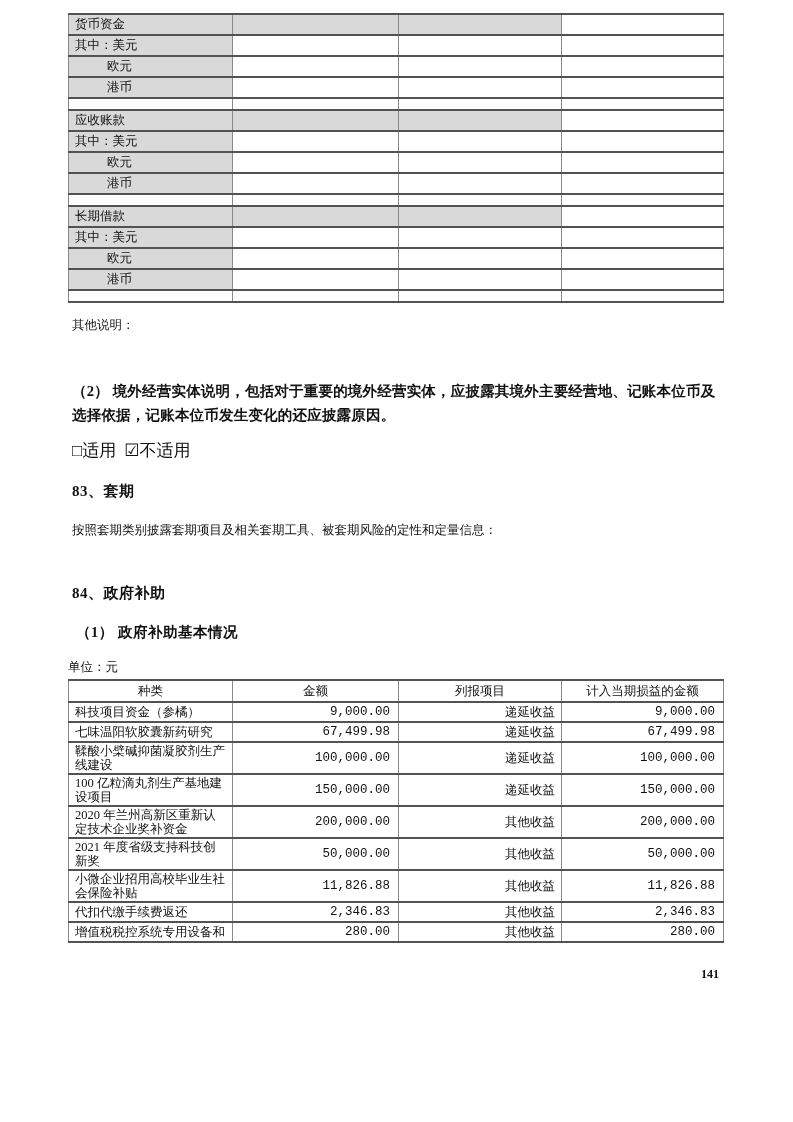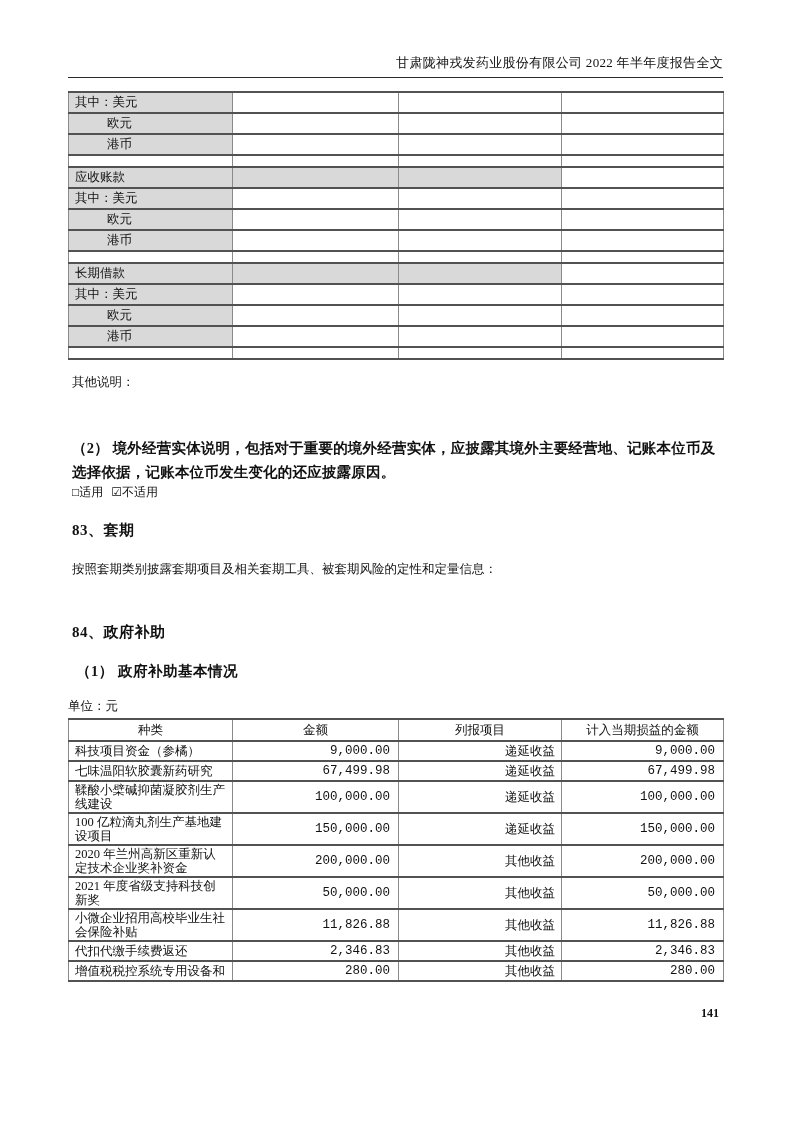--- a/index.html
+++ b/index.html
@@ -22,21 +22,21 @@
   
   table.fx{margin-top:13px;}
   table.fx td{height:19px;padding:0 6px;}
   table.fx tr.blank td{height:10px;}
   .g{background:#d9d9d9;}
   .ind{padding-left:38px !important;}
   
   .note{margin-top:14px;font-size:12.5px;padding-left:4px;}
   .para2{margin-top:45px;font-weight:bold;font-size:14.5px;line-height:24px;
     white-space:pre-line;padding-left:4px;letter-spacing:.2px;}
-  .checks{margin-top:0;font-size:12px;padding-left:4px;}
+  .checks{margin-top:12px;font-size:17px;padding-left:4px;}
   .checks span{margin-right:8px;}
   .h-num{margin-top:20px;font-size:15px;font-weight:bold;padding-left:4px;letter-spacing:.5px;}
   .hedge{margin-top:21px;font-size:12.5px;padding-left:4px;}
   .h84{margin-top:45px;}
   .sub84{margin-top:20px;font-size:14.5px;font-weight:bold;padding-left:8px;letter-spacing:.5px;}
   .unit{margin-top:17px;text-align:left;font-size:12.5px;padding-right:2px;}
   
   table.grants{margin-top:3px;line-height:14px;}
   table.grants th{height:18px;text-align:center;}
   table.grants td{min-height:16px;}
@@ -44,32 +44,35 @@
   table.grants td.num{text-align:right;padding-right:8px;font-family:Liberation Mono, monospace;}
   table.grants td.item{text-align:right;}
   table.grants tr.single td{height:16px;}
   .pagenum{margin-top:24px;text-align:right;font-size:12px;padding-right:4px;font-weight:bold;}
 </style>
 </head>
 <body>
 
 <div class="content">
 
-  <div class="header">
-    <span>甘肃陇神戎发药业股份有限公司 2022 年半年度报告全文</span>
-  </div>
 
   <table class="doc fx">
     <colgroup>
         <col style="width:164px">
         <col style="width:166px">
         <col style="width:163px">
         <col style="width:162px">
       </colgroup>
     <tbody>
+        <tr>
+          <td class="g">货币资金</td>
+          <td class="g"></td>
+          <td class="g"></td>
+          <td></td>
+        </tr>
     <tr>
           <td class="g">其中：美元</td>
           <td></td>
           <td></td>
           <td></td>
         </tr>
     <tr>
           <td class="g ind">欧元</td>
           <td></td>
           <td></td>

